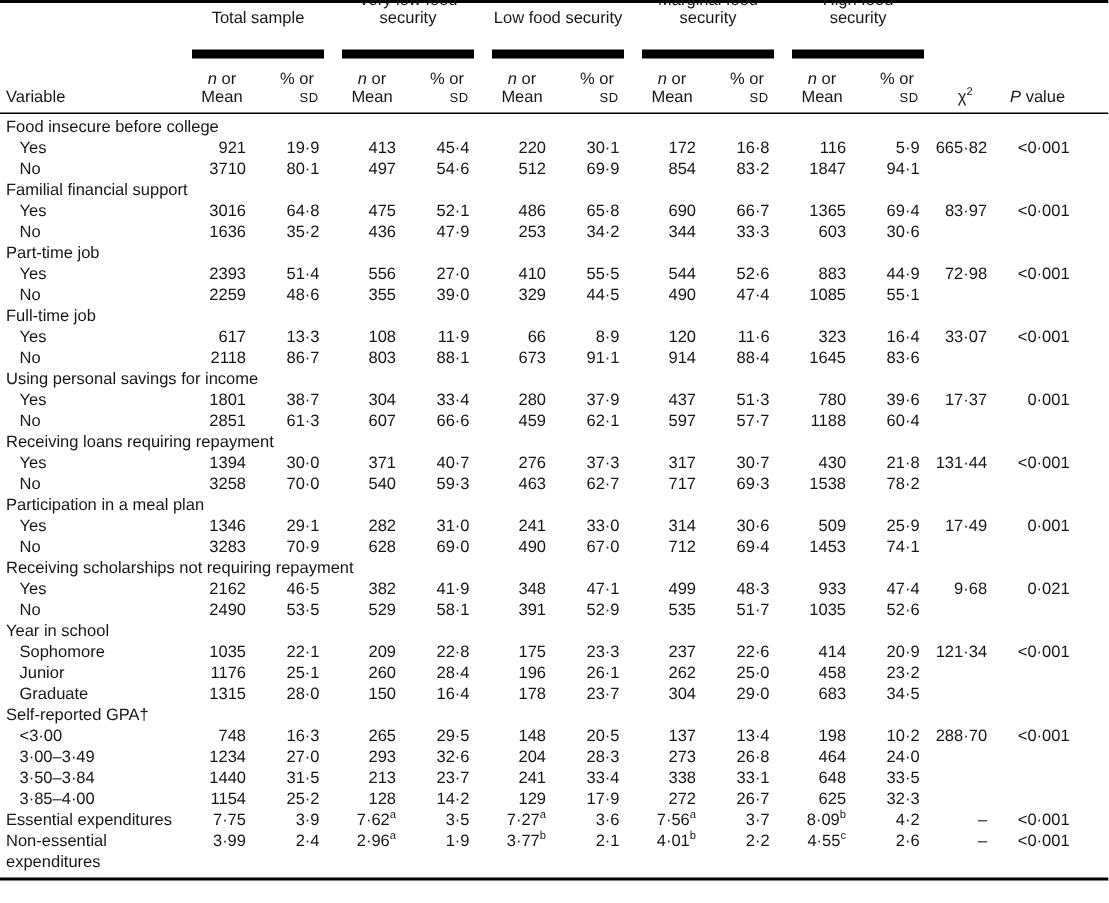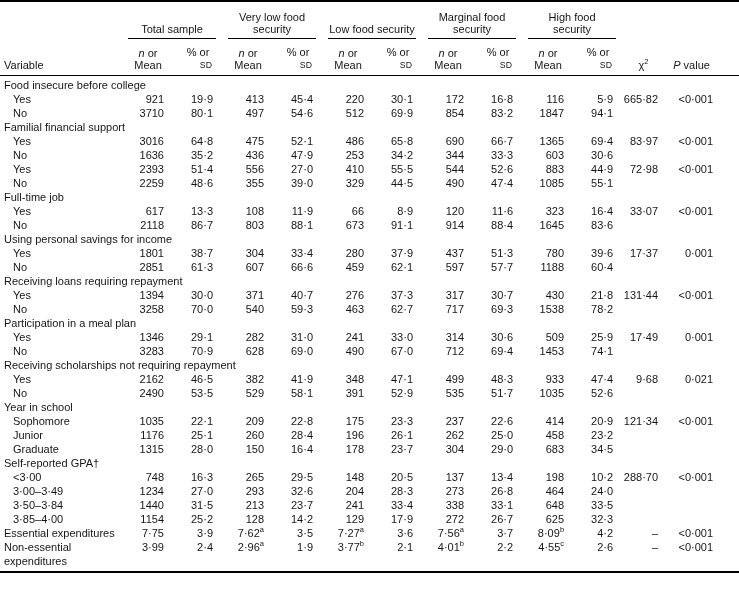--- a/index.html
+++ b/index.html
@@ -33,38 +33,38 @@
   thead th {
     font-weight: normal;
     font-size: 11px;
     vertical-align: bottom;
     padding: 0;
   }
   tr.group-row th { height: 37px; }
   .gi {
     margin: 0 6px;
     height: 37px;
-    border-bottom: 1px solid #000000;
+    border-bottom: 6px solid #000000;
     display: flex;
     align-items: flex-end;
     justify-content: center;
     text-align: center;
     line-height: 12px;
-    padding-bottom: 3px;
+    padding-bottom: 15px;
   }
   tr.sub-row th {
     height: 36px;
     border-bottom: 1px solid #000;
     padding: 0 5px 3px 5px;
     line-height: 12.5px;
     text-align: center;
   }
   tr.sub-row th.var-h { text-align: left; padding-left: 4px; }
   tr.sub-row th.chi-h { text-align: center; padding-right: 8px; }
-  tr.sub-row th.p-h   { text-align: center; padding-right: 29px; }
+  tr.sub-row th.p-h   { text-align: right; padding-right: 29px; }
 
   tbody td {
     font-size: 11px;
     line-height: 14px;
     padding: 0;
     vertical-align: top;
   }
   tbody tr:first-child td { padding-top: 2px; }
   td.sec { padding-left: 4px; }
   td.lab { padding-left: 4px; }
@@ -206,20 +206,23 @@
           <td class="num n">253</td>
           <td class="num pct">34·2</td>
           <td class="num n">344</td>
           <td class="num pct">33·3</td>
           <td class="num n">603</td>
           <td class="num pct">30·6</td>
           <td class="num chi"></td>
           <td class="num p"></td>
         </tr>
         <tr>
+          <td colspan="13" class="sec">Part-time job</td>
+        </tr>
+        <tr>
           <td class="lab ind">Yes</td>
           <td class="num n">2393</td>
           <td class="num pct">51·4</td>
           <td class="num n">556</td>
           <td class="num pct">27·0</td>
           <td class="num n">410</td>
           <td class="num pct">55·5</td>
           <td class="num n">544</td>
           <td class="num pct">52·6</td>
           <td class="num n">883</td>

